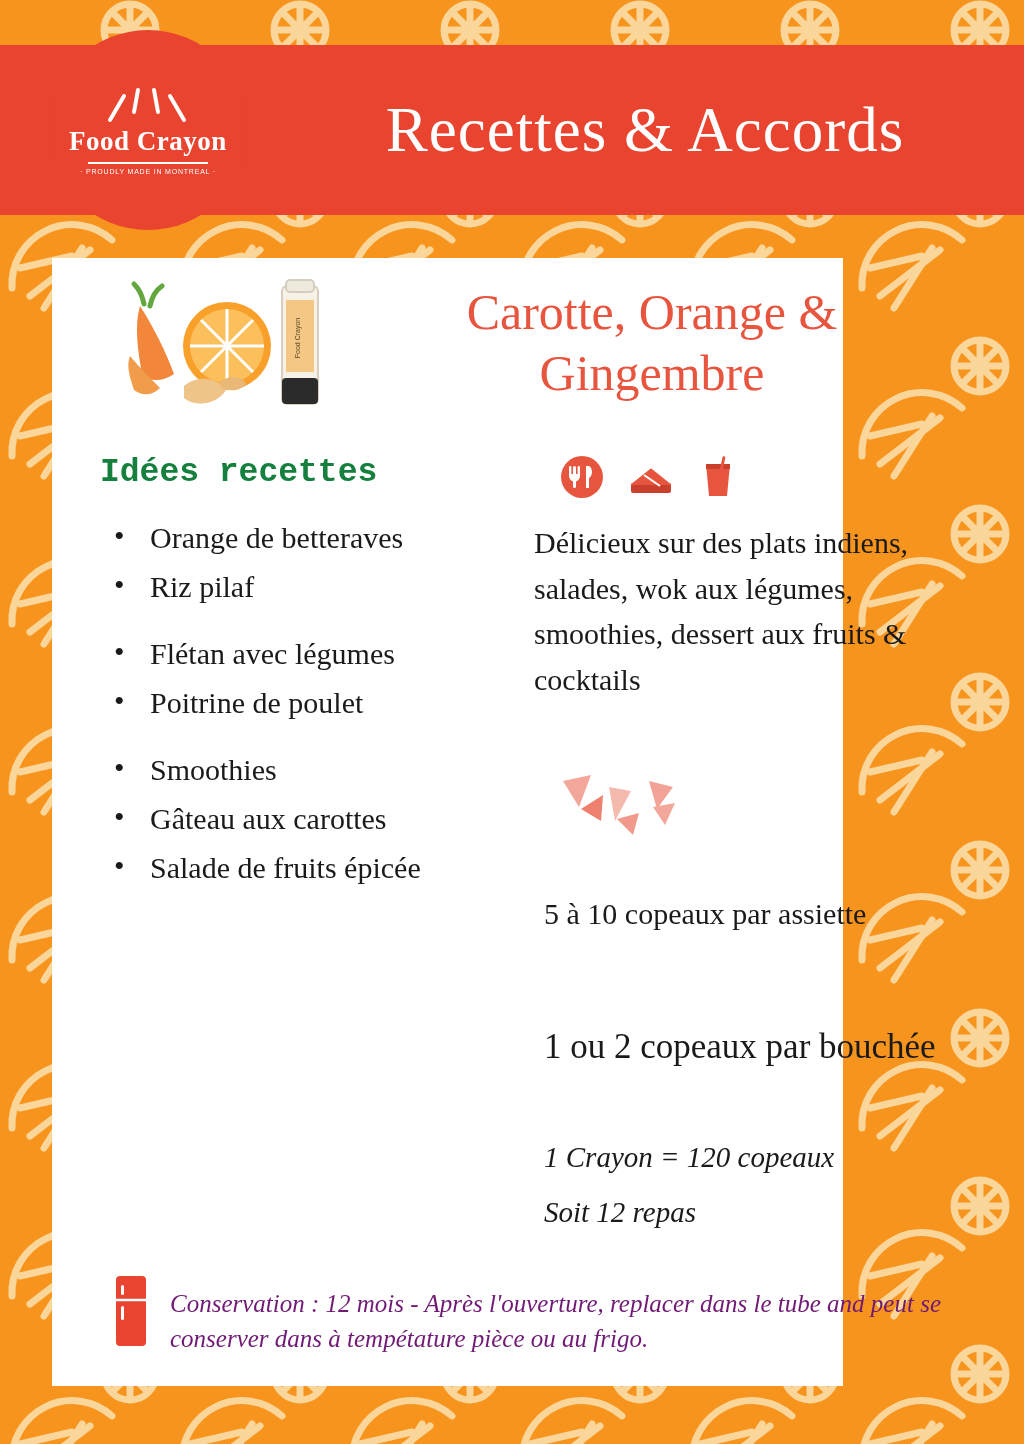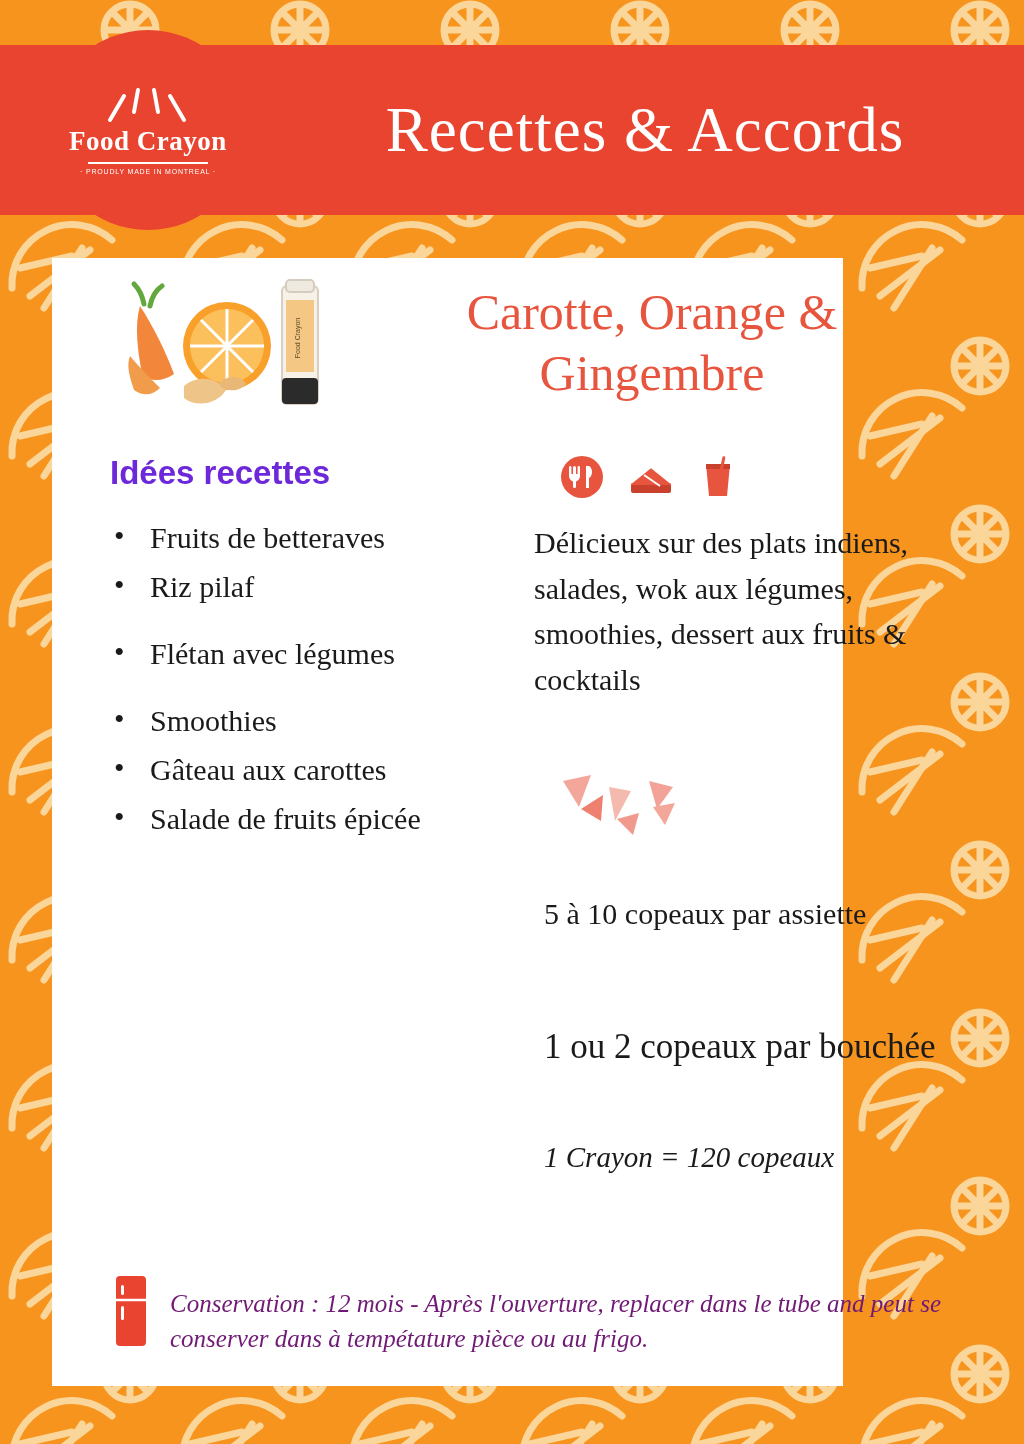--- a/index.html
+++ b/index.html
@@ -116,25 +116,25 @@
     text-align: center;
     color: #E8553F;
     font-family: "Liberation Serif", serif;
     font-size: 50px;
     line-height: 1.22;
   }
 
   .section-heading {
     position: absolute;
     top: 196px;
-    left: 58px;
-    font-family: Liberation Sans, sans-serif;
+    left: 48px;
+    font-family: Liberation Mono, monospace;
     font-weight: bold;
     font-size: 33px;
-    color: #6d28d9;
+    color: #15803d;
   }
 
   
   .recipe-list {
     position: absolute;
     top: 265px;
     left: 48px;
     width: 470px;
     margin: 0;
     padding: 0;
@@ -300,23 +300,24 @@
     <rect x="164" y="2" width="28" height="12" rx="4" fill="#EFEAE0" stroke="#D4CCBE" stroke-width="2"></rect>
     <rect x="164" y="22" width="28" height="72" fill="#F3C172" opacity="0.85"></rect>
     <text x="178" y="60" font-family="Liberation Sans, sans-serif" font-size="7" fill="#5A4527" text-anchor="middle" transform="rotate(-90 178 60)">Food Crayon</text>
   </svg>
 
   <div class="recipe-title">Carotte, Orange &amp; Gingembre</div>
 
   <div class="section-heading">Idées recettes</div>
 
   <ul class="recipe-list">
-    <li>Fruits de betteraves</li>
+    <li>Orange de betteraves</li>
     <li>Riz pilaf</li>
     <li class="gap">Flétan avec légumes</li>
+    <li>Poitrine de poulet</li>
     <li class="gap">Smoothies</li>
     <li>Gâteau aux carottes</li>
     <li>Salade de fruits épicée</li>
   </ul>
 
   <div class="icon-row">
     <svg width="44" height="44" viewBox="0 0 44 44" xmlns="http://www.w3.org/2000/svg">
       <circle cx="22" cy="22" r="21" fill="#E8553F"></circle>
       <g fill="#FFFFFF">
         <rect x="13" y="11" width="3" height="22" rx="1.5"></rect>
@@ -348,20 +349,21 @@
     <path d="M60 46 L82 40 L76 62 Z" fill="#E8553F" opacity="0.6"></path>
     <path d="M92 8 L116 14 L100 36 Z" fill="#E8553F" opacity="0.55"></path>
     <path d="M96 34 L118 30 L108 52 Z" fill="#F3A79A"></path>
   </svg>
 
   <div class="dose-one">5 à 10 copeaux par assiette</div>
   <div class="dose-two">1 ou 2 copeaux par bouchée</div>
 
   <div class="yield-line">
     <div>1 Crayon = 120 copeaux</div>
+    <div>Soit 12 repas</div>
   </div>
 
   <svg class="fridge-icon" viewBox="0 0 34 74" xmlns="http://www.w3.org/2000/svg">
     <rect x="2" y="2" width="30" height="70" rx="4" fill="#E8442F"></rect>
     <line x1="2" y1="26" x2="32" y2="26" stroke="#FFFFFF" stroke-width="2.5"></line>
     <rect x="7" y="11" width="3" height="10" rx="1.5" fill="#FFFFFF"></rect>
     <rect x="7" y="32" width="3" height="14" rx="1.5" fill="#FFFFFF"></rect>
   </svg>
 
   <div class="conservation">Conservation : 12 mois  - Après l'ouverture, replacer dans le tube and peut se conserver dans à tempétature pièce ou au frigo.</div>

